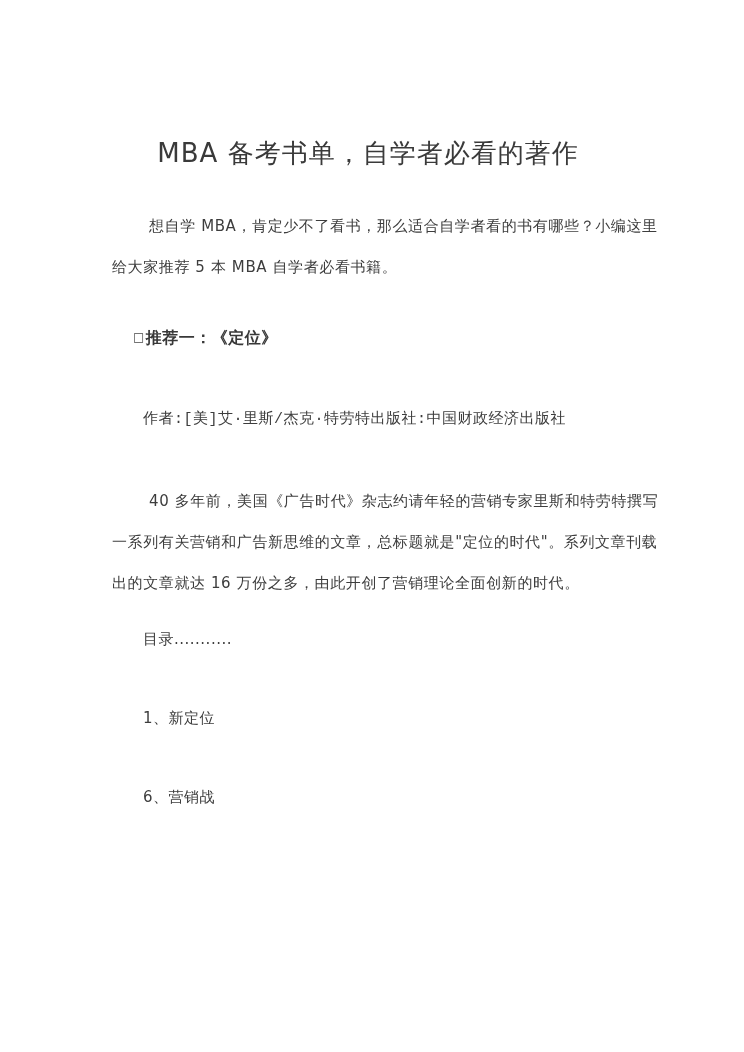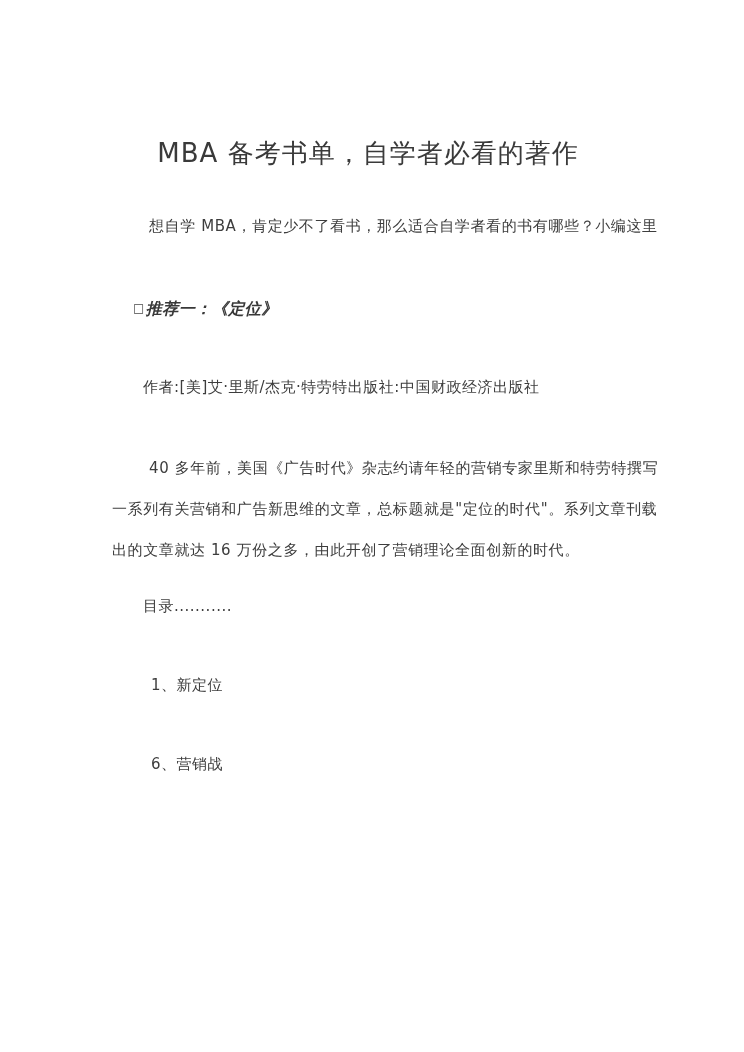--- a/index.html
+++ b/index.html
@@ -33,71 +33,72 @@
   .para {
     margin: 6px;
     font-size: 15px;
     line-height: 41px;
     letter-spacing: 0.6px;
   }
   .para .line { white-space: nowrap; }
   .para .line.first { padding-left: 37px; }
   .intro { margin-top: 36px; }
   .section-heading {
-    margin-top: 50px;
+    margin-top: 34px;
     padding-left: 27px;
     font-size: 16px;
-    line-height: 22px;
+    line-height: 30px;
     font-weight: bold;
     color: #383838;
     letter-spacing: 0.5px;
-    font-style: italic;
   }
   .bullet {
     display: inline-block;
     font-size: 12px;
     font-weight: normal;
     vertical-align: 2px;
     margin-right: 1px;
     color: #4a4a4a;
   }
   .author-line {
     margin-top: 56px;
     padding-left: 37px;
     font-size: 15px;
     line-height: 22px;
     letter-spacing: 0.5px;
+    font-family: Liberation Mono, monospace;
   }
   .body-para { margin-top: 50px; }
   .toc-label {
     margin-top: 24px;
     padding-left: 37px;
     font-size: 15px;
     line-height: 22px;
     letter-spacing: 0.5px;
   }
-  .toc-list { margin: 8px; }
+  .toc-list { margin: 0; }
   .toc-item {
     margin-top: 57px;
     padding-left: 37px;
     font-size: 15px;
     line-height: 22px;
     letter-spacing: 0.5px;
     white-space: nowrap;
   }
 </style>
 </head>
 <body>
 
 <div class="page">
 
   <h1 class="doc-title">MBA 备考书单，自学者必看的著作</h1>
 
   <div class="para intro">
       <div class="line first">想自学 MBA，肯定少不了看书，那么适合自学者看的书有哪些？小编这里</div>
+      <div class="line">给大家推荐 5 本 MBA 自学者必看书籍。</div>
     </div>
 
   <div class="section-heading"><span class="bullet">□</span><span>推荐一：《定位》</span></div>
 
   <div class="author-line">作者:[美]艾·里斯/杰克·特劳特出版社:中国财政经济出版社</div>
 
   <div class="para body-para">
       <div class="line first">40 多年前，美国《广告时代》杂志约请年轻的营销专家里斯和特劳特撰写</div>
       <div class="line">一系列有关营销和广告新思维的文章，总标题就是"定位的时代"。系列文章刊载</div>
       <div class="line">出的文章就达 16 万份之多，由此开创了营销理论全面创新的时代。</div>

